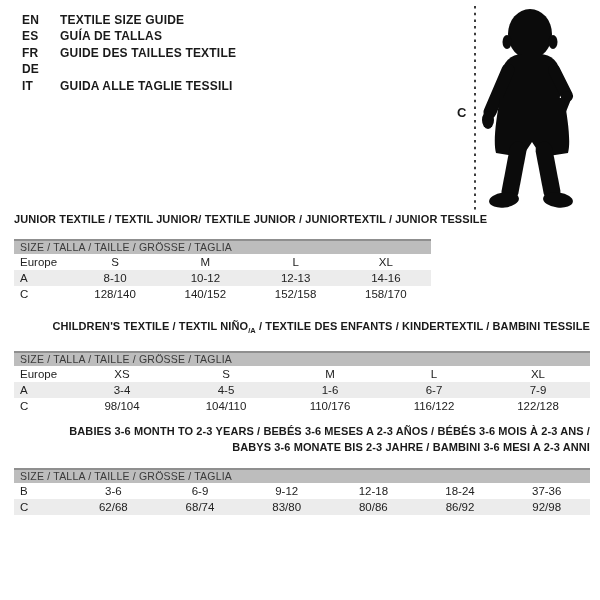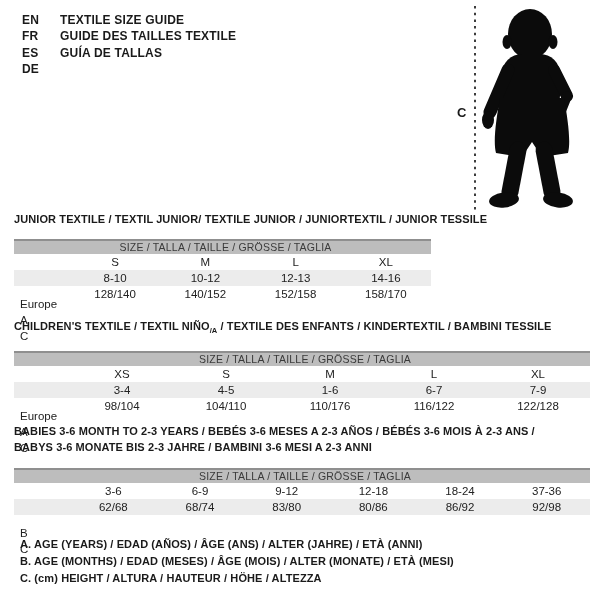--- a/index.html
+++ b/index.html
@@ -14,54 +14,58 @@
   .lrow { display:flex; line-height:16.4px; font-size:12px; font-weight:bold; letter-spacing:0.2px; }
   .lcode { width:38px; }
   
   .fig-svg { position:absolute; left:440px; top:0; width:160px; height:220px; }
   .clabel { position:absolute; left:457px; top:105px; font-size:13px; font-weight:bold; }
   
   .tblwrap { position:absolute; }
   .t1 { left:14px; top:212px; width:417px; }
   .t2 { left:14px; top:319px; width:576px; }
   .t3 { left:14px; top:423px; width:576px; }
-  .tbl-title { font-weight:bold; font-size:11px; line-height:14px; margin-bottom:13px; letter-spacing:0.1px; white-space:nowrap; }
+  .tbl-title { font-weight:bold; font-size:11px; line-height:14px; margin-bottom:13px; letter-spacing:0.1px; white-space:nowrap;text-align:right; }
   .t3 .tbl-title { line-height:16px; }
   .tbl-title sub { font-size:7.5px; }
   .band {
     height:13px; line-height:13px; background:#bdbdbd; border-top:2px solid #8f8f8f;
-    font-size:10.5px; color:#3a3a3a; padding-left:6px; letter-spacing:0.2px;text-align:center;
+    font-size:10.5px; color:#3a3a3a; padding-left:6px; letter-spacing:0.2px;
   }
   .trow { display:flex; height:16px; line-height:16px; font-size:11.5px; color:#222; }
   .trow.alt { background:#ececec; }
-  .tlab { width:50px; padding-left:6px;margin-top:42px; }
+  .tlab { width:50px; padding-left:6px; }
   .tc { flex:1; text-align:center; }
   
   .notes { position:absolute; left:20px; top:536px; font-size:11px; font-weight:bold; line-height:16.9px; white-space:nowrap; letter-spacing:0.1px; }
 </style>
 </head>
 <body>
 
 <div class="canvas">
 
   <div class="langs">
     <div class="lrow">
       <span class="lcode">EN</span>
       <span class="ltitle">TEXTILE SIZE GUIDE</span>
     </div>
     <div class="lrow">
+      <span class="lcode">ES</span>
+      <span class="ltitle">GUÍA DE TALLAS</span>
+    </div>
+    <div class="lrow">
       <span class="lcode">FR</span>
       <span class="ltitle">GUIDE DES TAILLES TEXTILE</span>
     </div>
     <div class="lrow">
-      <span class="lcode">ES</span>
-      <span class="ltitle">GUÍA DE TALLAS</span>
+      <span class="lcode">DE</span>
     </div>
     <div class="lrow">
-      <span class="lcode">DE</span>
+      <span class="lcode">IT</span>
+      <span class="ltitle">GUIDA ALLE TAGLIE TESSILI</span>
     </div>
   </div>
 
   <span class="clabel">C</span>
   <svg class="fig-svg" viewBox="0 0 160 220" aria-hidden="true">
     <line x1="35" y1="6" x2="35" y2="213" stroke="#3c3c3c" stroke-width="2" stroke-dasharray="2.5,4.2"></line>
     <g fill="#0b0b0b" stroke="none">
 
       <ellipse cx="90" cy="34" rx="22" ry="25"></ellipse>
       <ellipse cx="67" cy="42" rx="4.5" ry="7"></ellipse>
@@ -159,19 +163,14 @@
       <span class="tlab">C</span>
       <span class="tc">62/68</span>
       <span class="tc">68/74</span>
       <span class="tc">83/80</span>
       <span class="tc">80/86</span>
       <span class="tc">86/92</span>
       <span class="tc">92/98</span>
     </div>
   </div>
 
-  <div class="notes">
-    <div>A. AGE (YEARS) / EDAD (AÑOS) / ÂGE (ANS) / ALTER (JAHRE) / ETÀ (ANNI)</div>
-    <div>B. AGE (MONTHS) / EDAD (MESES) / ÂGE (MOIS) / ALTER (MONATE) / ETÀ (MESI)</div>
-    <div>C. (cm) HEIGHT / ALTURA / HAUTEUR / HÖHE / ALTEZZA</div>
-  </div>
 
 </div>
 
 </body></html>

